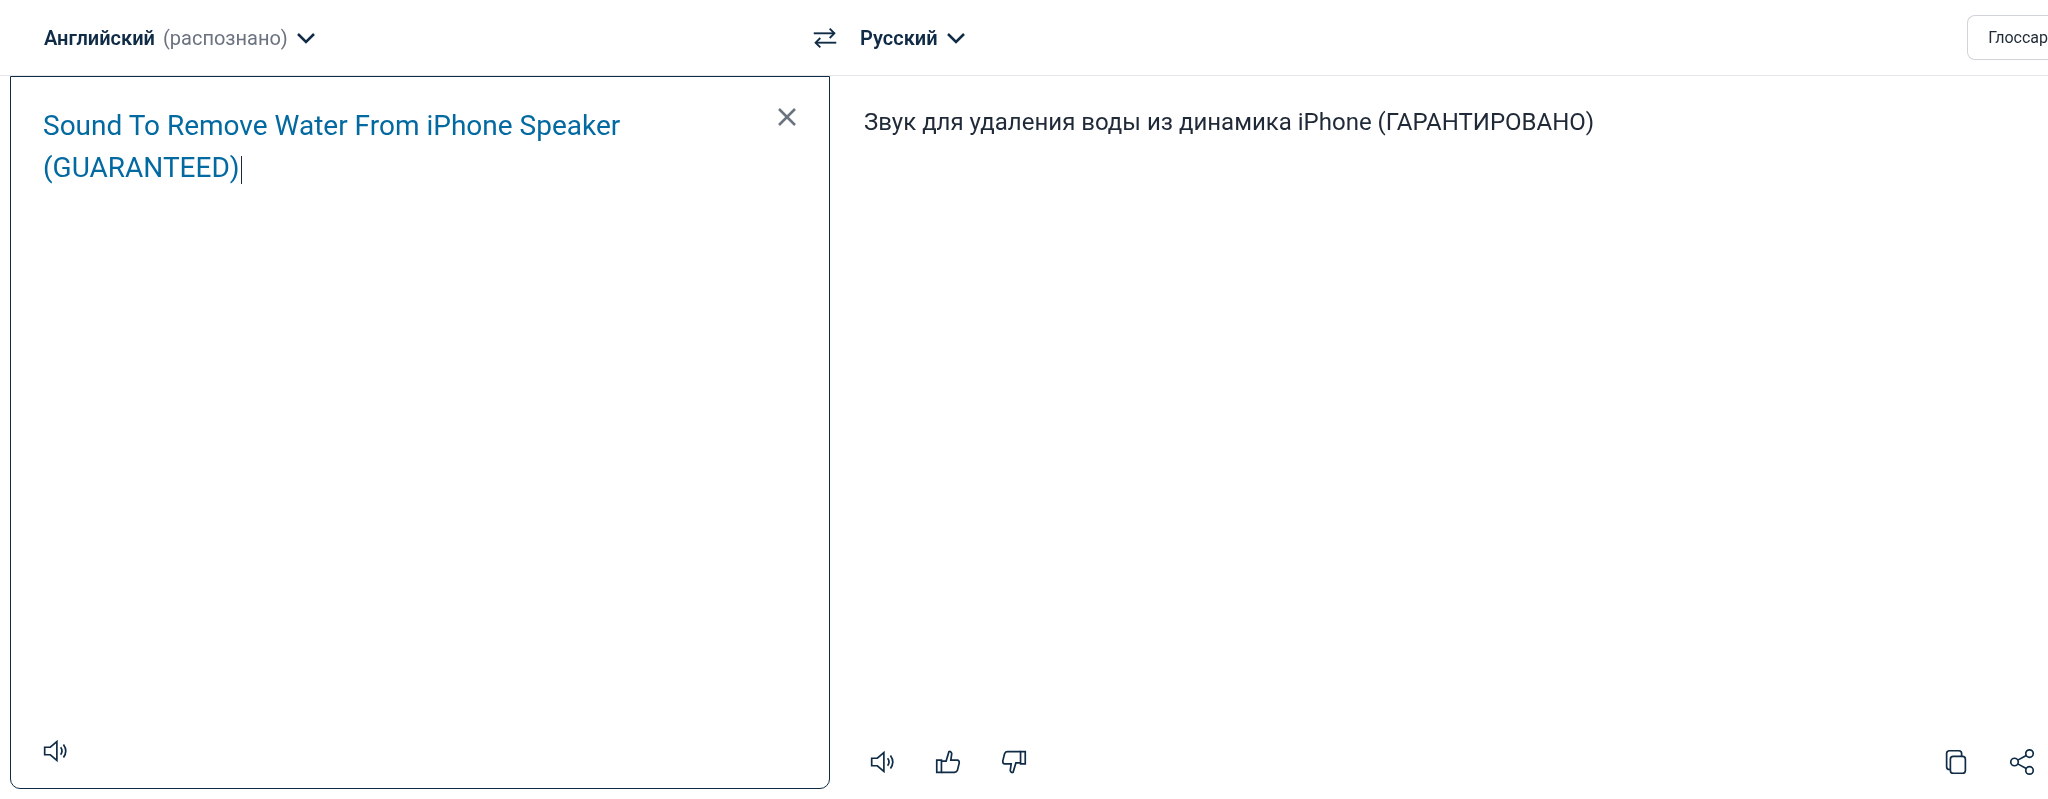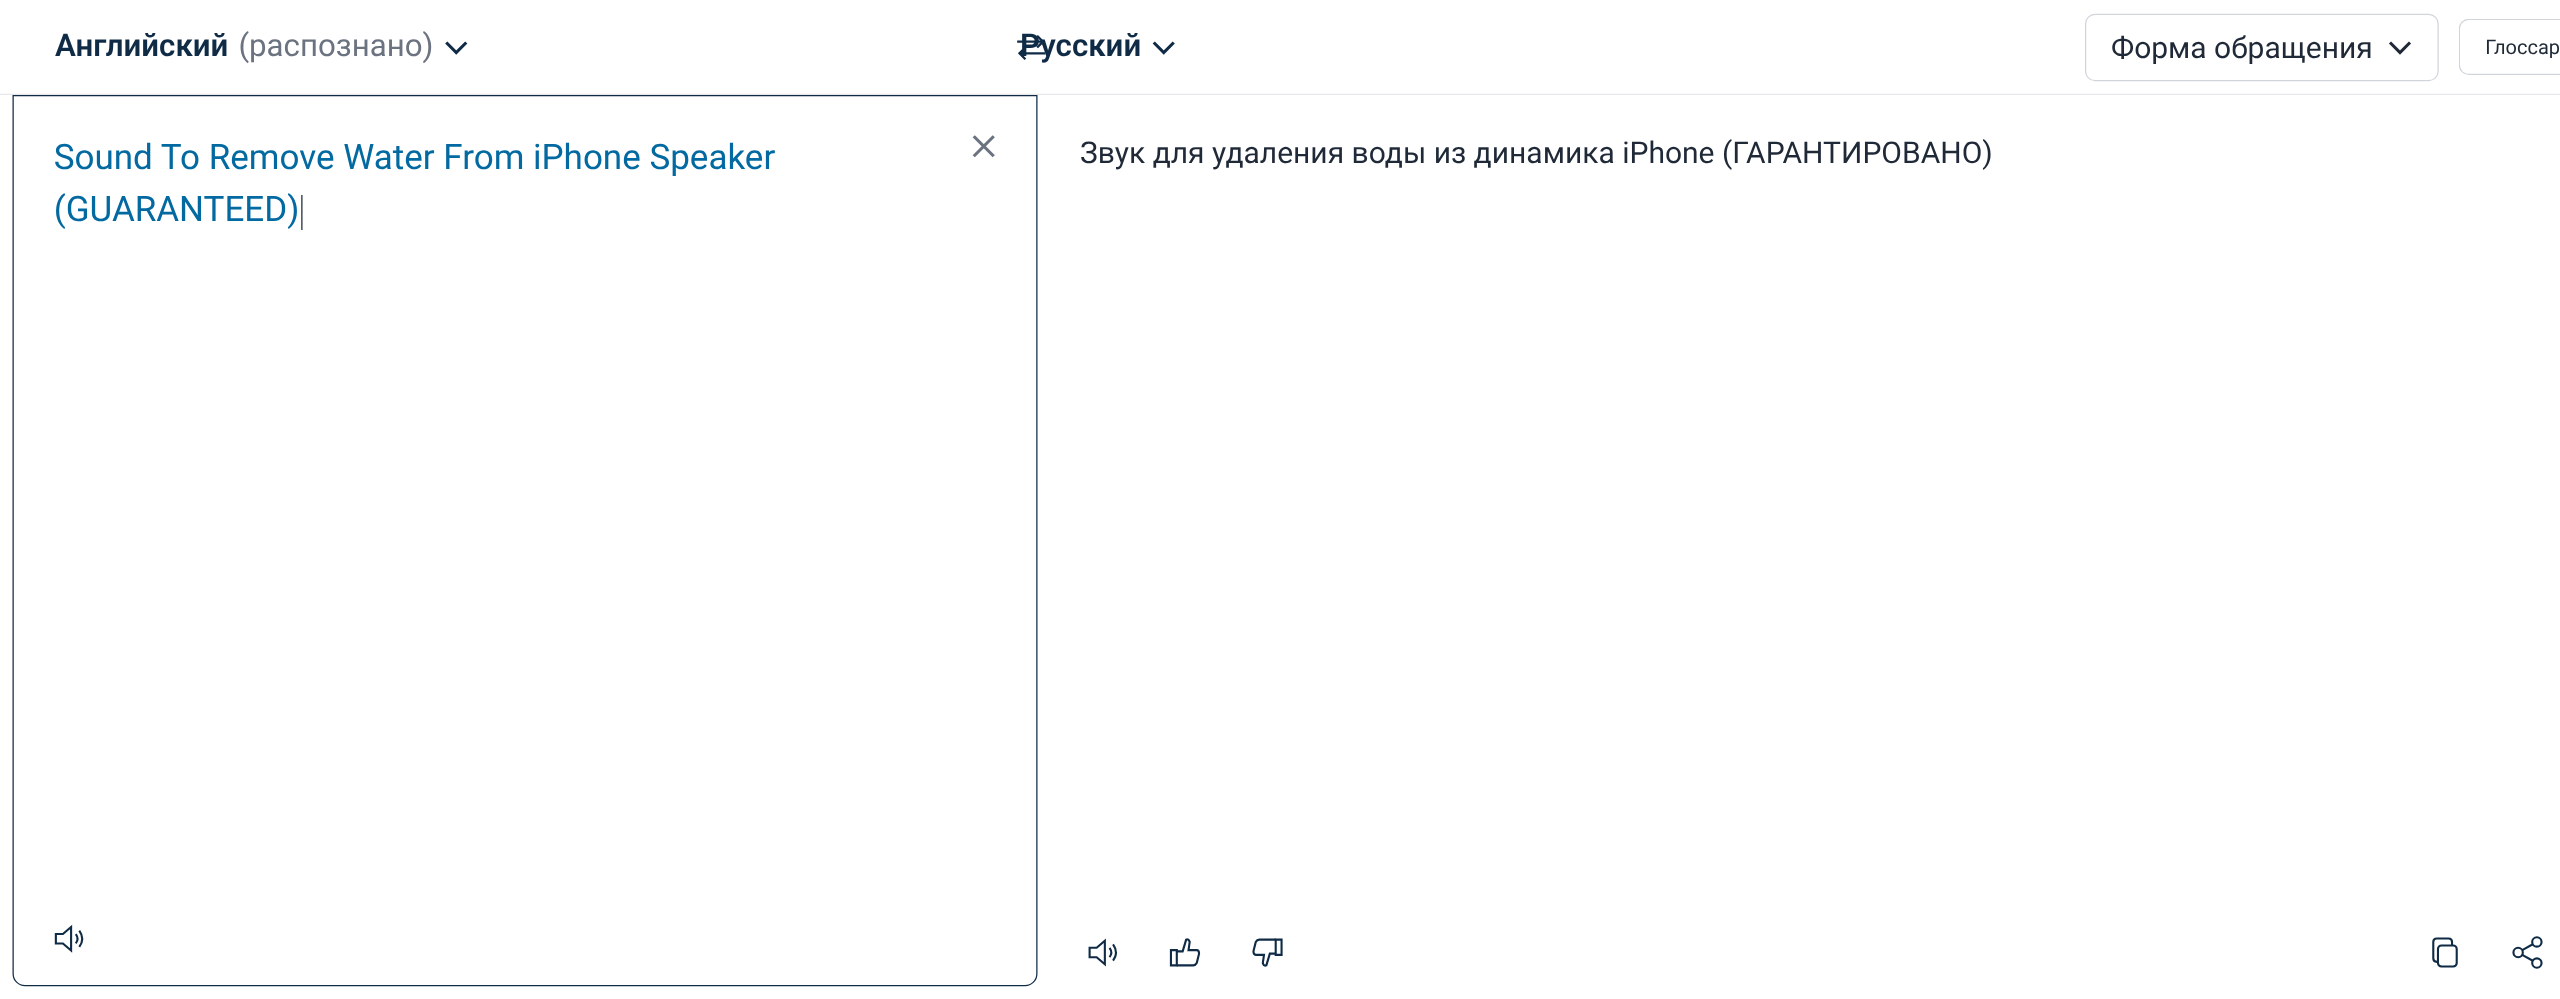--- a/index.html
+++ b/index.html
@@ -26,21 +26,21 @@
     height: 76px;
     padding: 0 0 0 44px;
     border-bottom: 1px solid #e5e7eb;
     position: relative;
   }
   .lang-selector {
     display: flex;
     align-items: center;
     gap: 8px;
     cursor: pointer;
-    font-size: 25px;
+    font-size: 20px;
     color: #0f2b46;
     font-weight: 600;
     user-select: none;
   }
   .lang-selector .detected {
     color: #6b7280;
     font-weight: 400;
     text-align: right;
   }
   .chevron-down-icon {
@@ -52,21 +52,21 @@
   }
   .chevron-down-icon svg {
     width: 20px;
     height: 12px;
     stroke: #0f2b46;
     stroke-width: 2.5;
     fill: none;
   }
   .lang-selector.target {
     position: absolute;
-    left: 816px;
+    left: 860px;
   }
   .swap-button {
     position: absolute;
     left: 807px;
     width: 36px;
     height: 36px;
     display: flex;
     align-items: center;
     justify-content: center;
     cursor: pointer;
@@ -253,28 +253,20 @@
     <div class="lang-selector target">
       <span>Русский</span>
       <span class="chevron-down-icon">
         <svg viewBox="0 0 20 12">
             <polyline points="2,2 10,10 18,2"></polyline>
           </svg>
       </span>
     </div>
 
     <div class="right-controls">
-      <div class="dropdown-button">
-        <span>Форма обращения</span>
-        <span class="chevron-down-icon chev">
-          <svg viewBox="0 0 20 12">
-              <polyline points="2,2 10,10 18,2"></polyline>
-            </svg>
-        </span>
-      </div>
       <div class="glossary-button">
         <span>Глоссар</span>
       </div>
     </div>
 
   </div>
 
   <div class="panels">
 
     <div class="source-panel">

